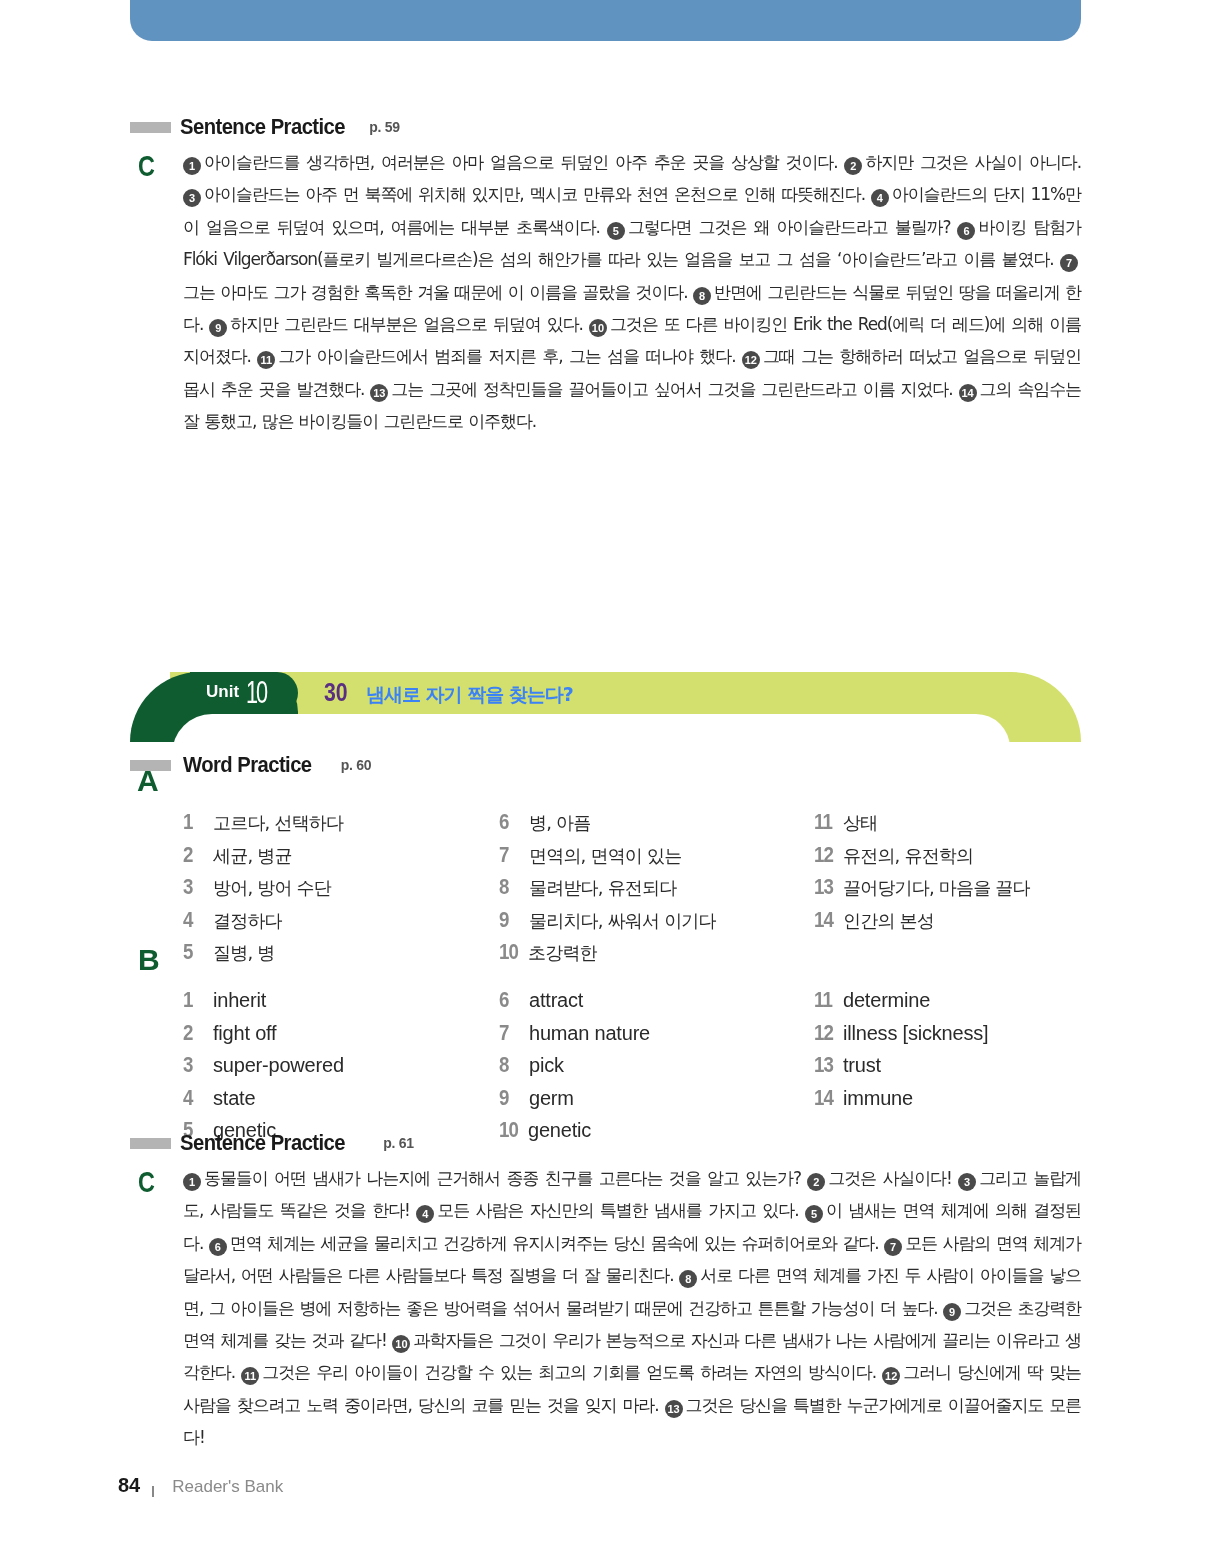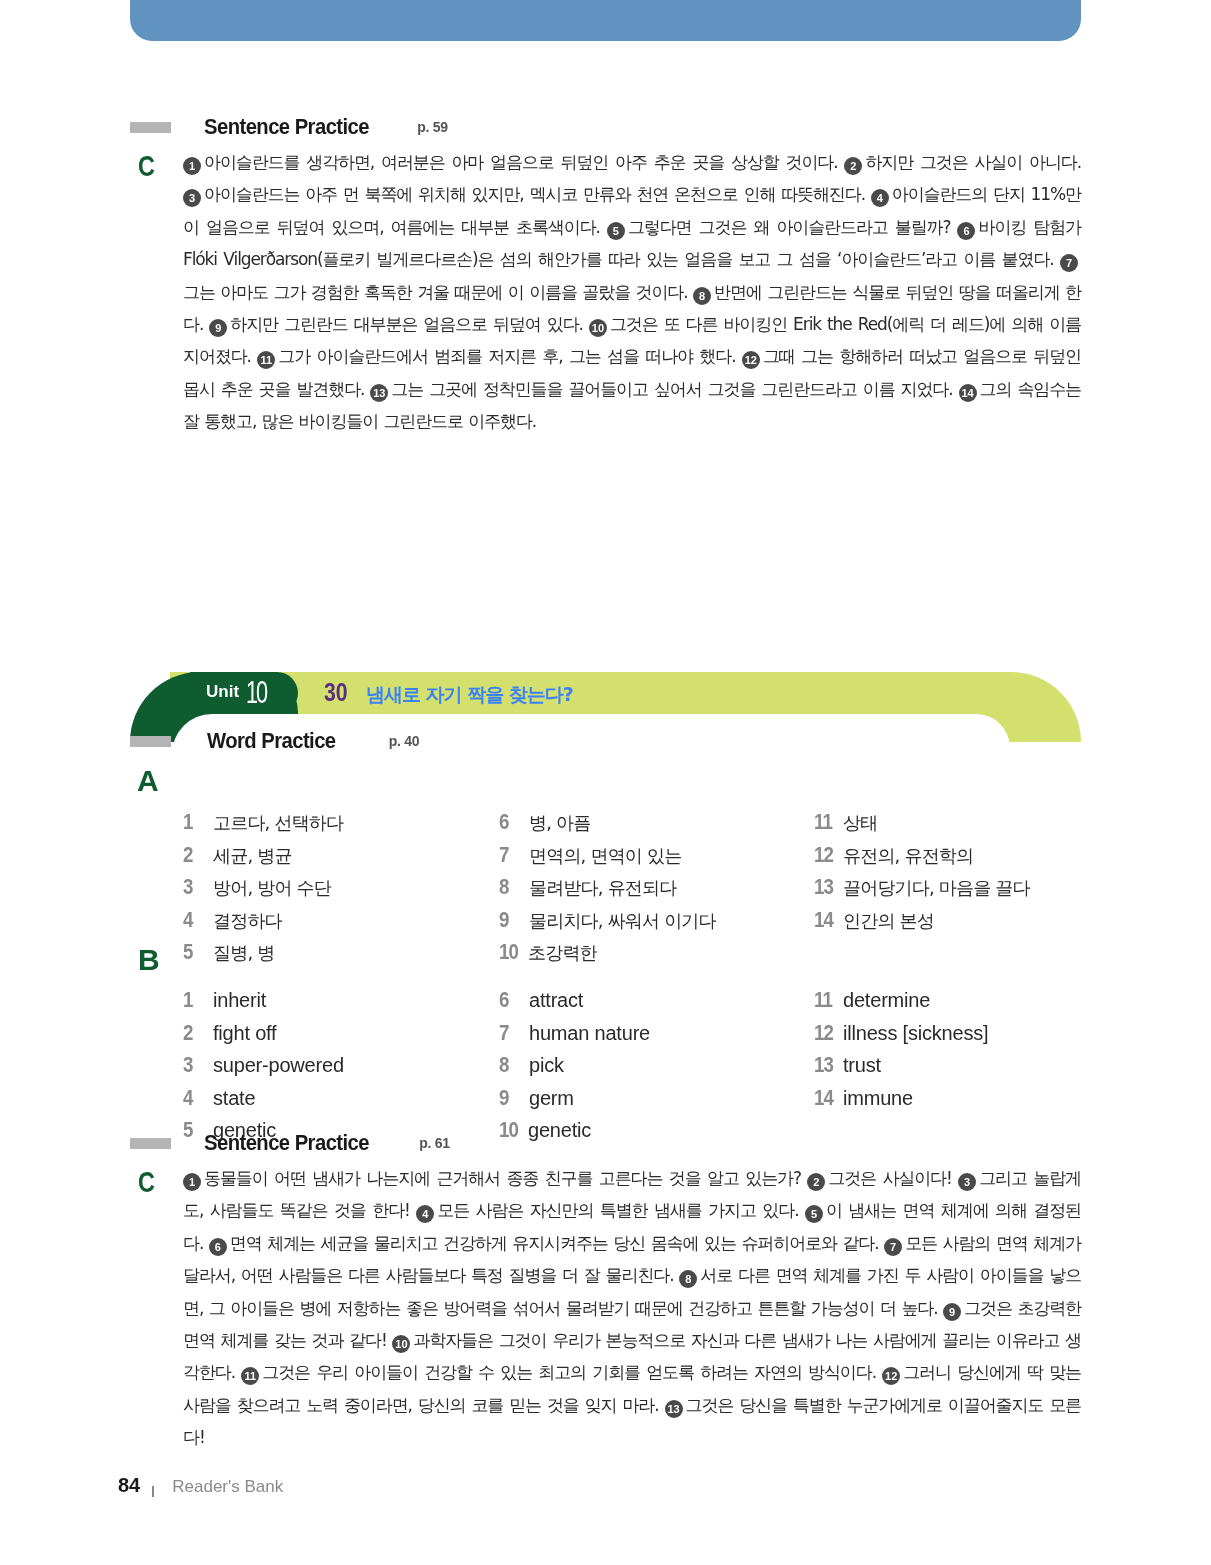--- a/index.html
+++ b/index.html
@@ -5,21 +5,21 @@
     * { margin: 0; padding: 0; box-sizing: border-box; }
     html, body { width: 1211px; height: 1565px; background: #ffffff; overflow: hidden; }
     body { position: relative; font-family: "DejaVu Sans", sans-serif; color: #222; }
 
     .top-banner {
       position: absolute; left: 130px; top: 0; width: 951px; height: 41px;
       background: #6193c1; border-radius: 0 0 22px 22px;
     }
 
     .section-head {
-      position: absolute; left: 130px; height: 30px; display: flex; align-items: center; gap: 24px;
+      position: absolute; left: 130px; height: 30px; display: flex; align-items: center;
     }
     .section-head .bar { width: 41px; height: 11px; background: #b4b4b4; margin-right: 9px; }
     .section-head .title {
       font-family: "Liberation Sans", sans-serif; font-weight: bold; font-size: 22px;
       color: #1a1a1a; letter-spacing: -0.6px; transform: scaleX(0.92); transform-origin: left center;
     }
     .section-head .page {
       font-family: "Liberation Sans", sans-serif; font-weight: bold; font-size: 14px;
       color: #555; margin-left: 10px; letter-spacing: -0.3px;
     }
@@ -119,24 +119,24 @@
   <div class="unit-lime-cut"></div>
   <div class="unit-green"></div>
   <div class="unit-green-pill"></div>
   <div class="unit-green-cut"></div>
   <span class="unit-label">Unit</span>
   <span class="unit-num">10</span>
   <span class="unit-lesson">30</span>
   <span class="unit-title">냄새로 자기 짝을 찾는다?</span>
 </div>
 
-<div class="section-head" style="top:726px;">
+<div class="section-head" style="top:750px;">
   <span class="bar"></span>
   <span class="title" style="margin-left:3px;">Word Practice</span>
-  <span class="page" style="margin-left:18px;">p. 40</span>
+  <span class="page" style="margin-left:18px;">p. 60</span>
 </div>
 
 <div class="letter" style="top:766px; left:137px;">A</div>
 <div class="word-grid" style="top:763px;">
     <div class="word-col" style="left: 0px;">
       <div class="word-item">
         <span class="wn">1</span>
         <span class="wt">고르다, 선택하다</span>
       </div>
       <div class="word-item">
@@ -260,21 +260,21 @@
       <div class="word-item">
         <span class="wn two">14</span>
         <span class="wt en">immune</span>
       </div>
     </div>
   </div>
 
 <div class="section-head" style="top:1128px;">
   <span class="bar"></span>
   <span class="title">Sentence Practice</span>
-  <span class="page" style="margin-left:12px;">p. 61</span>
+  <span class="page" style="margin-left:24px;">p. 61</span>
 </div>
 <div class="letter narrow" style="top:1167px;">C</div>
 <div class="para" style="top:1162px;"><span class="num">1</span><span>동물들이 어떤 냄새가 나는지에 근거해서 종종 친구를 고른다는 것을 알고 있는가? </span><span class="num">2</span><span>그것은 사실이다! </span><span class="num">3</span><span>그리고 놀랍게도, 사람들도 똑같은 것을 한다! </span><span class="num">4</span><span>모든 사람은 자신만의 특별한 냄새를 가지고 있다. </span><span class="num">5</span><span>이 냄새는 면역 체계에 의해 결정된다. </span><span class="num">6</span><span>면역 체계는 세균을 물리치고 건강하게 유지시켜주는 당신 몸속에 있는 슈퍼히어로와 같다. </span><span class="num">7</span><span>모든 사람의 면역 체계가 달라서, 어떤 사람들은 다른 사람들보다 특정 질병을 더 잘 물리친다. </span><span class="num">8</span><span>서로 다른 면역 체계를 가진 두 사람이 아이들을 낳으면, 그 아이들은 병에 저항하는 좋은 방어력을 섞어서 물려받기 때문에 건강하고 튼튼할 가능성이 더 높다. </span><span class="num">9</span><span>그것은 초강력한 면역 체계를 갖는 것과 같다! </span><span class="num">10</span><span>과학자들은 그것이 우리가 본능적으로 자신과 다른 냄새가 나는 사람에게 끌리는 이유라고 생각한다. </span><span class="num">11</span><span>그것은 우리 아이들이 건강할 수 있는 최고의 기회를 얻도록 하려는 자연의 방식이다. </span><span class="num">12</span><span>그러니 당신에게 딱 맞는 사람을 찾으려고 노력 중이라면, 당신의 코를 믿는 것을 잊지 마라. </span><span class="num">13</span><span>그것은 당신을 특별한 누군가에게로 이끌어줄지도 모른다! </span></div>
 
 <div class="footer">
   <span class="pg">84</span>
   <span class="sep"></span>
   <span class="book">Reader's Bank</span>
 </div>
 

